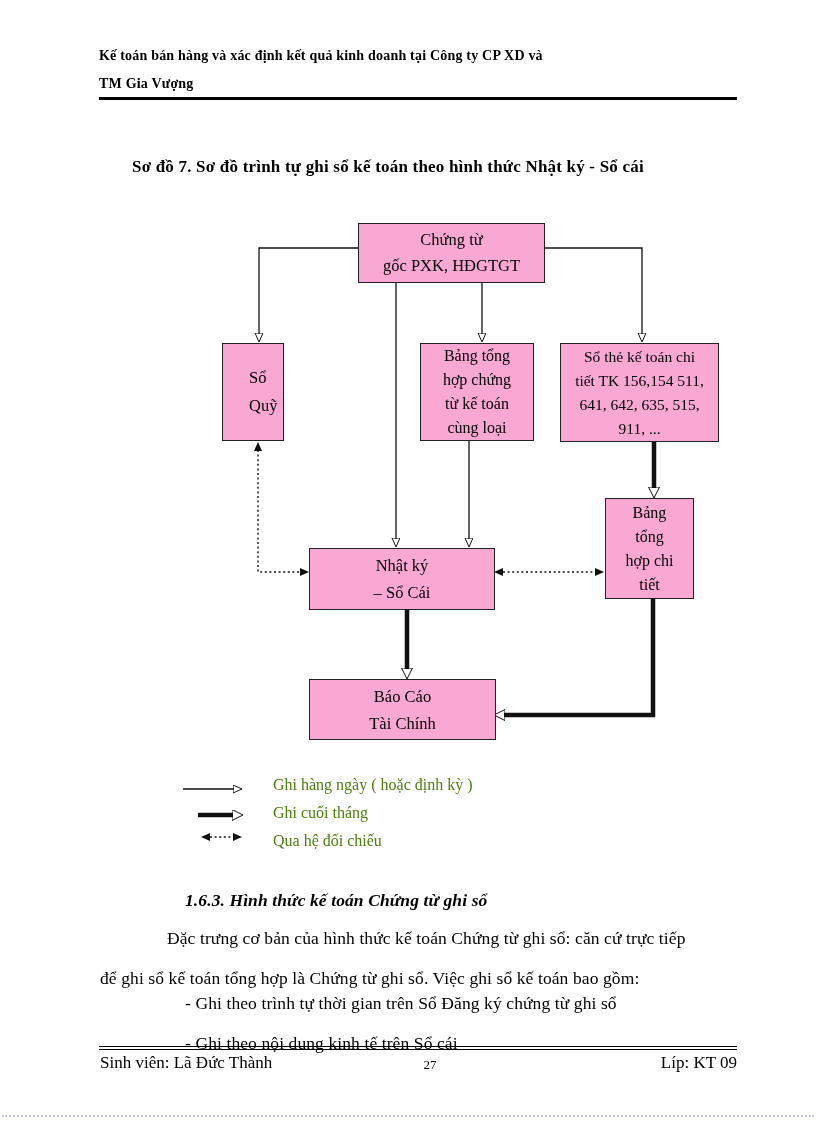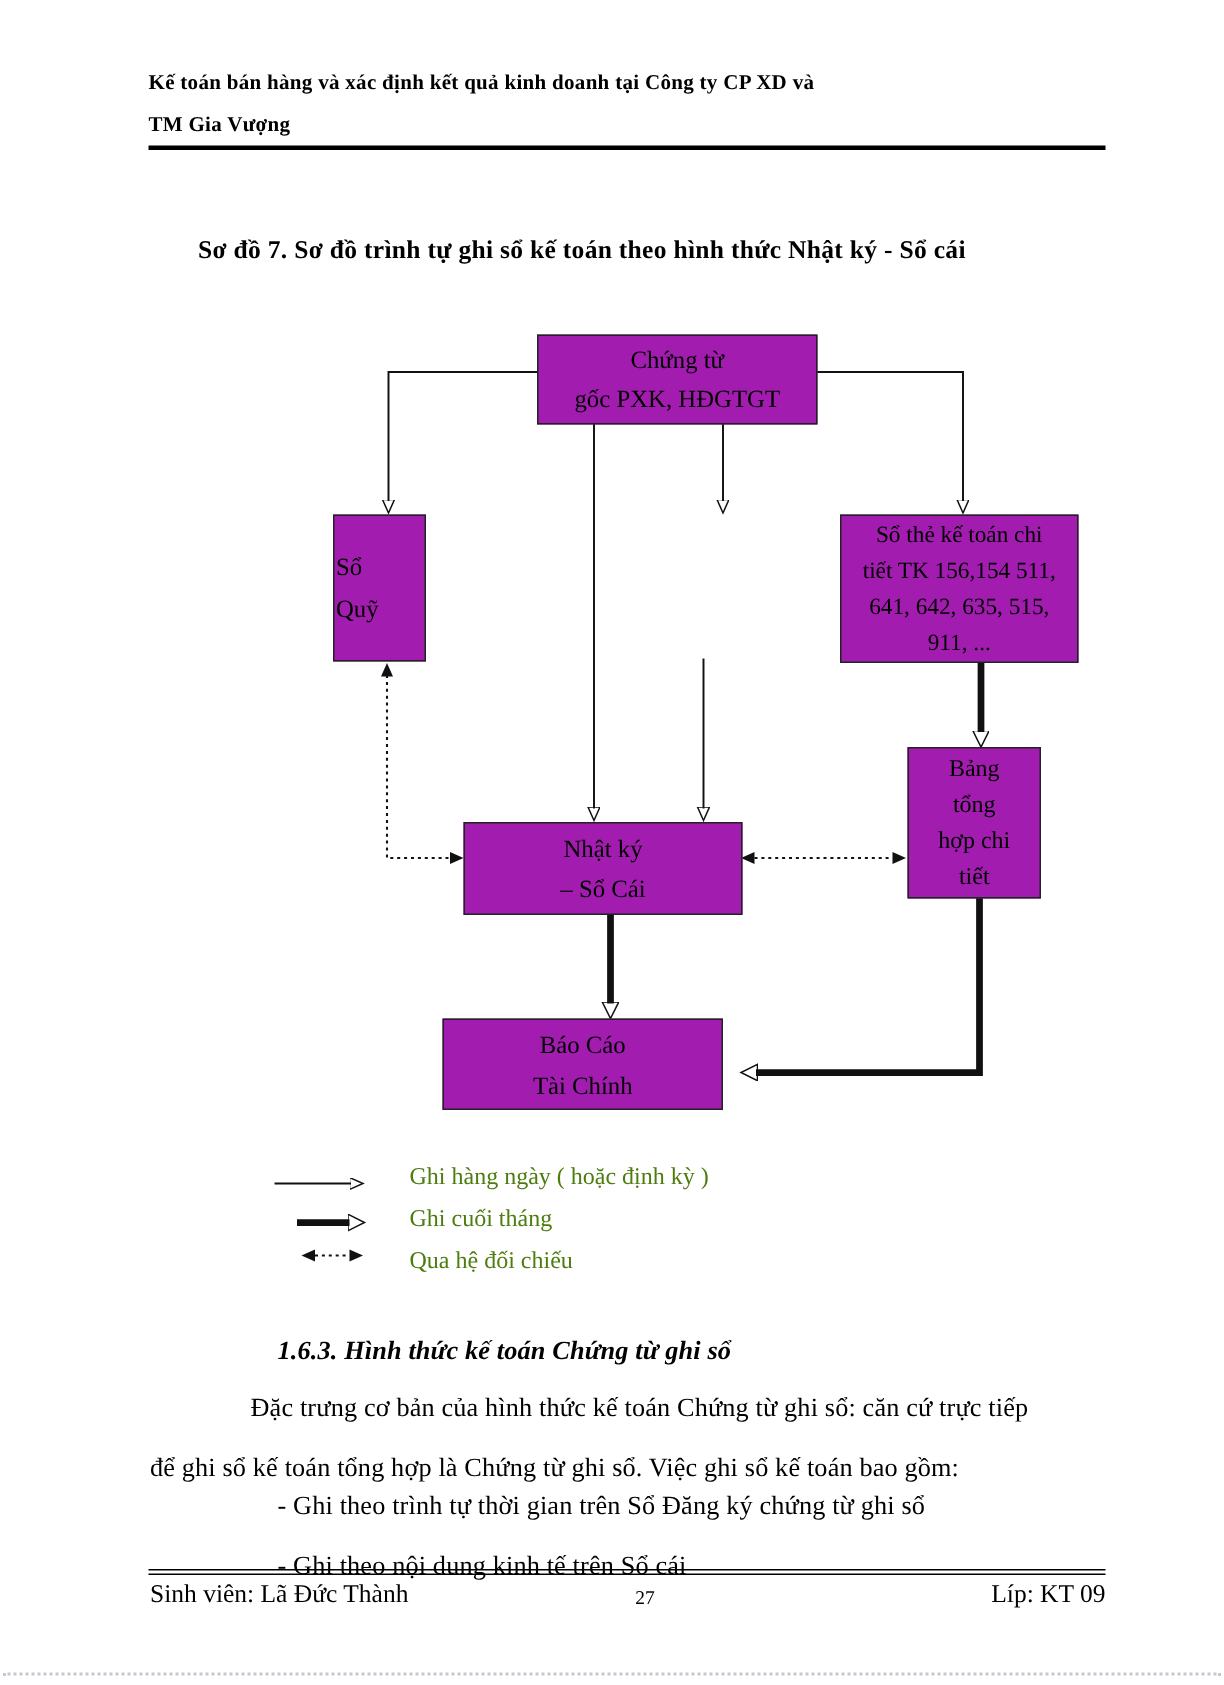--- a/index.html
+++ b/index.html
@@ -9,31 +9,31 @@
   }
   .abs { position:absolute; }
   .hdr {
     left:99px; top:42px; width:645px;
     font-weight:bold; font-size:14px; line-height:27.5px;
     white-space:pre-line; letter-spacing:0.2px;
   }
   .hdr-rule { left:99px; top:97px; width:638px; height:3px; background:#000; }
   .dg-title { left:132px; top:157px; font-weight:bold; font-size:17px; letter-spacing:0.2px; }
   .box {
-    position:absolute; border:1px solid #222; background:#a21caf;
+    position:absolute; border:1px solid #222; background:#f9a8d4;
     display:flex; align-items:center; justify-content:center;
     text-align:center; white-space:pre-line; font-size:16px; line-height:24px;
   }
   .box-chung-tu  { left:358px; top:223px; width:185px; height:58px; font-size:16.5px; line-height:26px; }
-  .box-so-quy    { left:222px; top:343px; width:62px;  height:98px; justify-content:flex-start; text-align:left; padding-left:1px; box-sizing:border-box; font-size:16.5px; line-height:28px; }
+  .box-so-quy    { left:222px; top:343px; width:62px;  height:98px; justify-content:flex-start; text-align:left; padding-left:26px; box-sizing:border-box; font-size:16.5px; line-height:28px; }
   .box-bthct     { left:420px; top:343px; width:112px; height:96px; }
   .box-so-the    { left:560px; top:343px; width:157px; height:97px; font-size:15.5px; line-height:24px; }
   .box-bthcti    { left:605px; top:498px; width:87px;  height:99px; }
   .box-nhat-ky   { left:309px; top:548px; width:184px; height:60px; font-size:16.5px; line-height:27px; }
-  .box-bao-cao   { left:295px; top:679px; width:185px; height:59px; font-size:16.5px; line-height:27px; }
+  .box-bao-cao   { left:309px; top:679px; width:185px; height:59px; font-size:16.5px; line-height:27px; }
   .legend-label { position:absolute; left:273px; font-size:16px; color:#4d7c0f; }
   .sec-heading { left:185px; top:890px; font-weight:bold; font-style:italic; font-size:17.5px; letter-spacing:0.1px; }
   .body-line { position:absolute; font-size:17.5px; letter-spacing:0.1px; }
   .ftr-rule { left:99px; top:1046px; width:638px; height:2px; border-top:1px solid #000; border-bottom:1px solid #000; }
   .ftr-text { position:absolute; top:1053px; font-size:17px; }
   .ftr-num  { position:absolute; top:1057px; left:360px; width:140px; text-align:center; font-size:13px; }
   .bottom-dots { left:2px; top:1113px; width:812px; height:2px; border-bottom:2px dotted #c6c6d2; }
   svg.connectors { position:absolute; left:0; top:0; }
   svg.connectors path, svg.connectors polyline { fill:none; stroke:#111; }
   .thin  { stroke-width:1.3; }
@@ -84,20 +84,24 @@
     <path class="thick" d="M198,815 L233,815" marker-end="url(#ak)"></path>
     <path class="dash" d="M210,837 L233,837"></path>
     <polygon class="head" points="210,833 210,841 201,837"></polygon>
     <polygon class="head" points="233,833 233,841 242,837"></polygon>
   </svg>
 
   <div class="box box-chung-tu">Chứng từ
 gốc PXK, HĐGTGT</div>
   <div class="box box-so-quy">Sổ
 Quỹ</div>
+  <div class="box box-bthct">Bảng tổng
+hợp chứng
+từ kế toán
+cùng loại</div>
   <div class="box box-so-the">Sổ thẻ kế toán chi
 tiết TK 156,154 511,
 641, 642, 635, 515,
 911, ...</div>
   <div class="box box-nhat-ky">Nhật ký
 – Sổ Cái</div>
   <div class="box box-bthcti">Bảng
 tổng
 hợp chi
 tiết</div>

